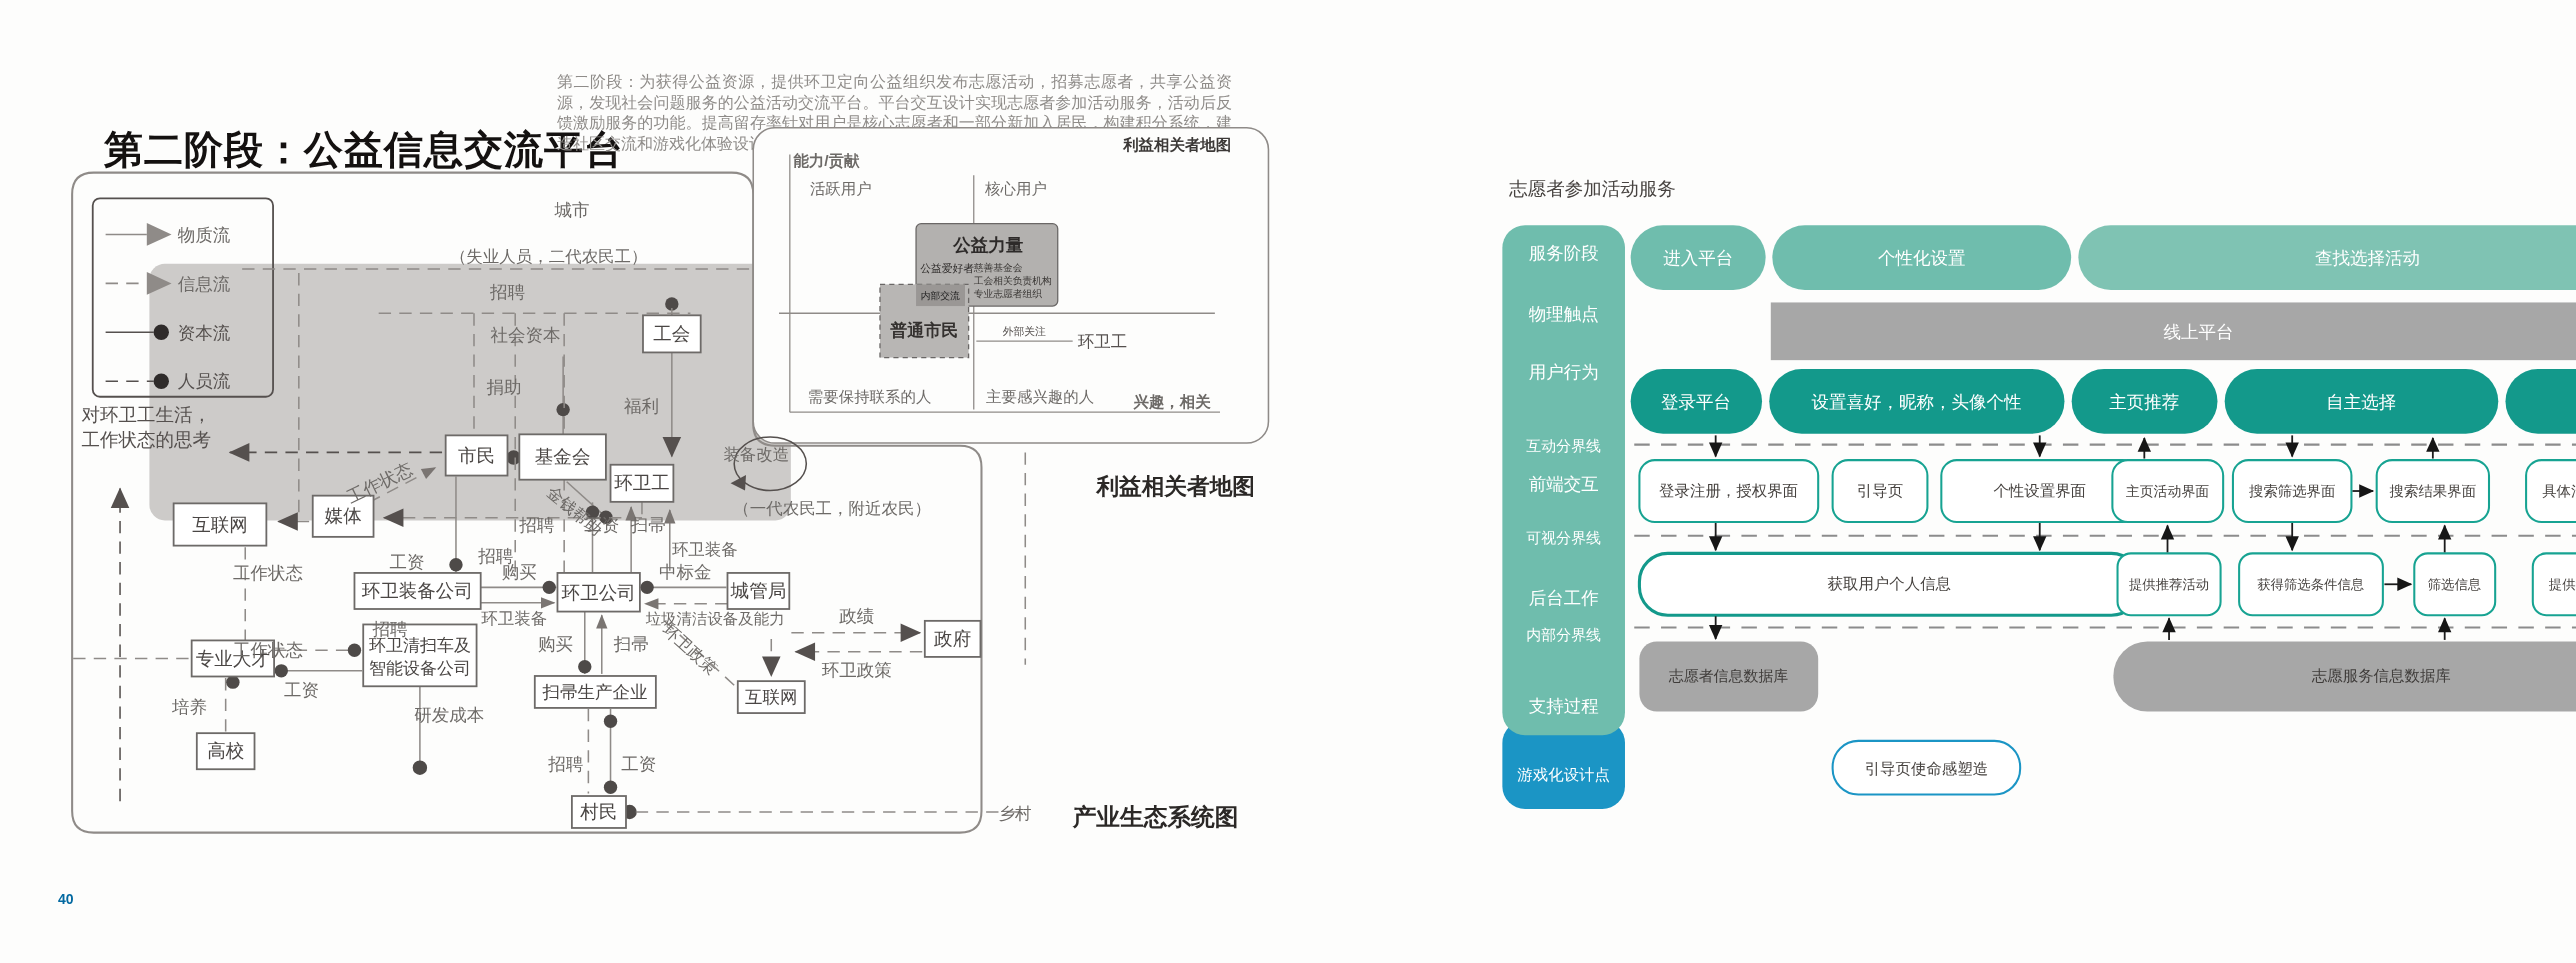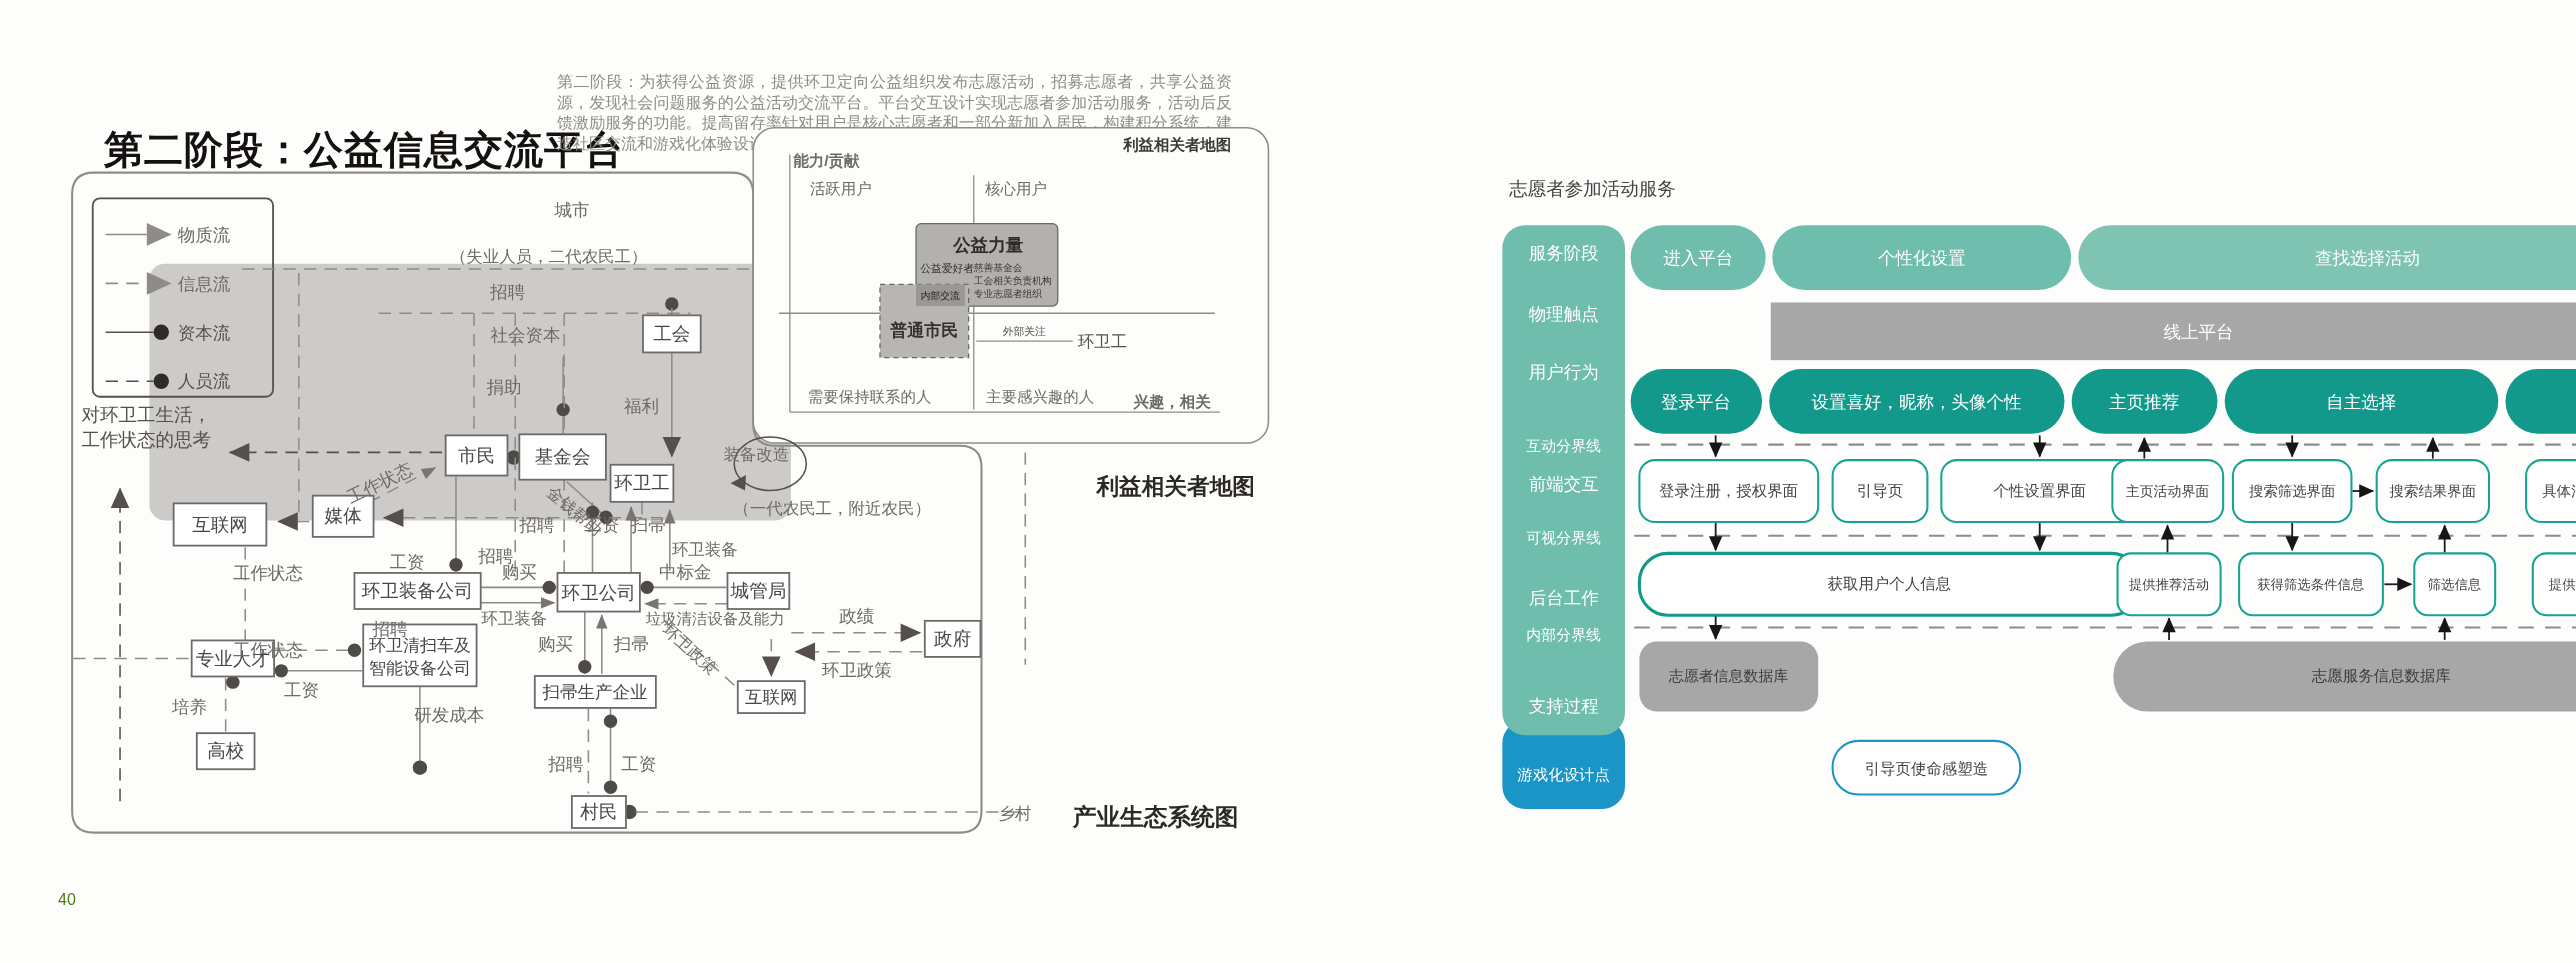--- a/index.html
+++ b/index.html
@@ -1,19 +1,19 @@
 <!DOCTYPE html>
 <html style="font-size:8.2px"><head>
 <meta charset="utf-8">
 <style>
   html,body{margin:0;padding:0;background:#fff;}
   #stage{position:relative;width:2726px;height:964px;background:#fdfdfc;font-family:"Liberation Sans",sans-serif;overflow:hidden;}
   #main-title{position:absolute;left:58px;top:123px;font-size:39px;font-weight:bold;color:#141110;letter-spacing:1px;margin-left:46px;}
   #intro{position:absolute;left:557px;top:72px;width:675px;font-size:16px;line-height:20.6px;color:#8f8c89;text-align:justify;}
-  .pageno{position:absolute;font-size:16px;color:#4d7c0f;}
+  .pageno{position:absolute;font-size:14px;color:#0369a1;font-weight:bold;}
   svg{position:absolute;left:0;top:0;}
   svg text{font-family:"Liberation Sans",sans-serif;}
   .t36{font-size:36px;fill:#4a4644;text-anchor:middle}
   .t34g{font-size:34px;fill:#6d6a67;text-anchor:middle}
   .t32g{font-size:32px;fill:#6d6a67;text-anchor:middle}
   .t30g{font-size:30px;fill:#6d6a67;text-anchor:middle}
   .tsa{text-anchor:start}
   .bold{font-weight:bold}
   .bx{fill:#ffffff;stroke:#6d6a68;stroke-width:3.5}
   .ln{stroke:#8f8b88;stroke-width:3;fill:none}

